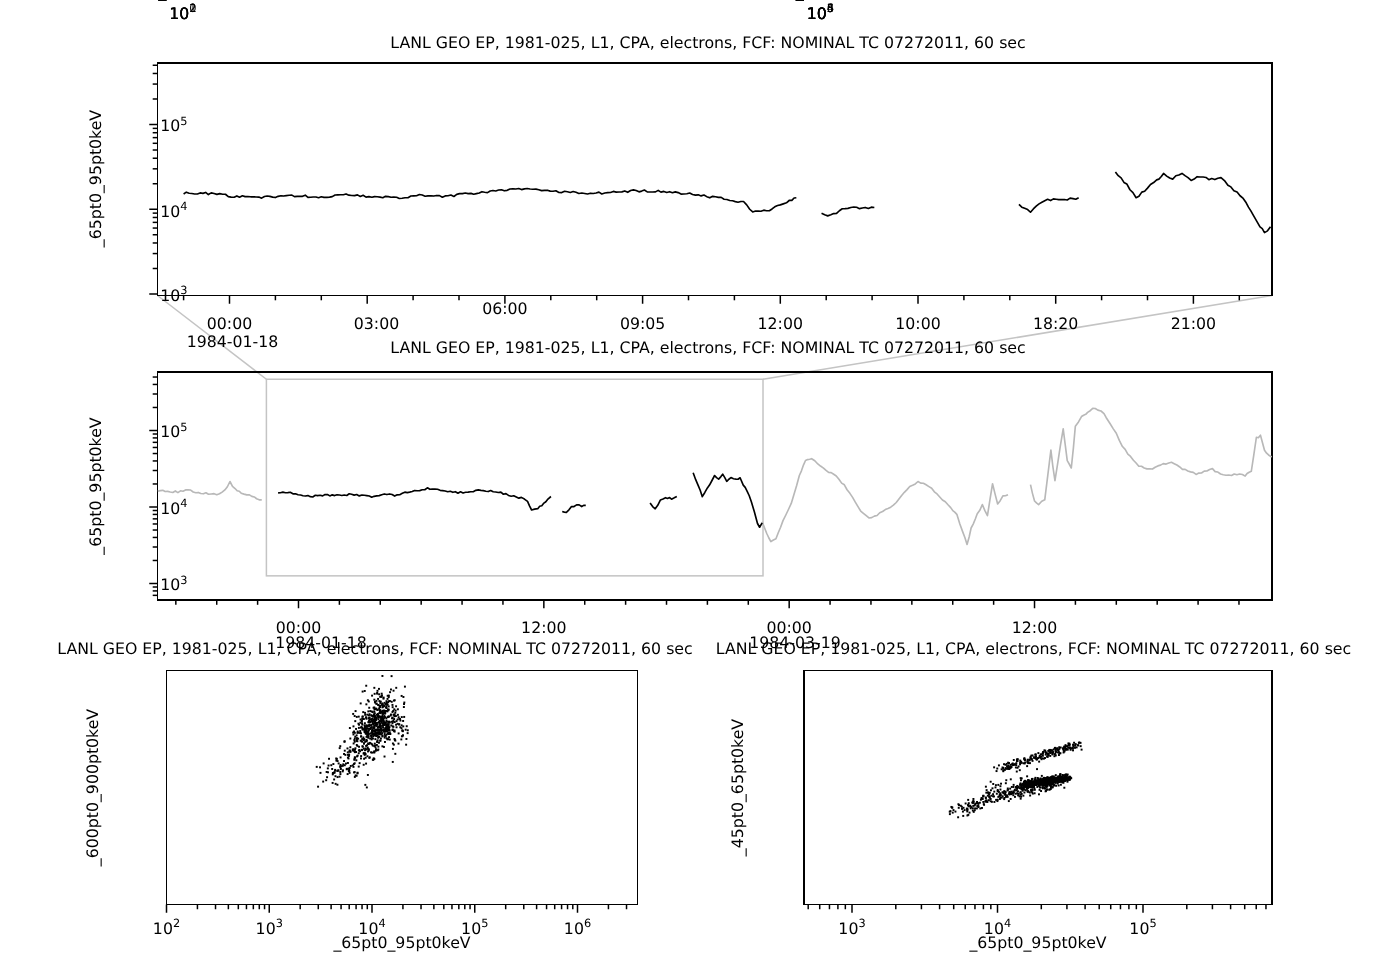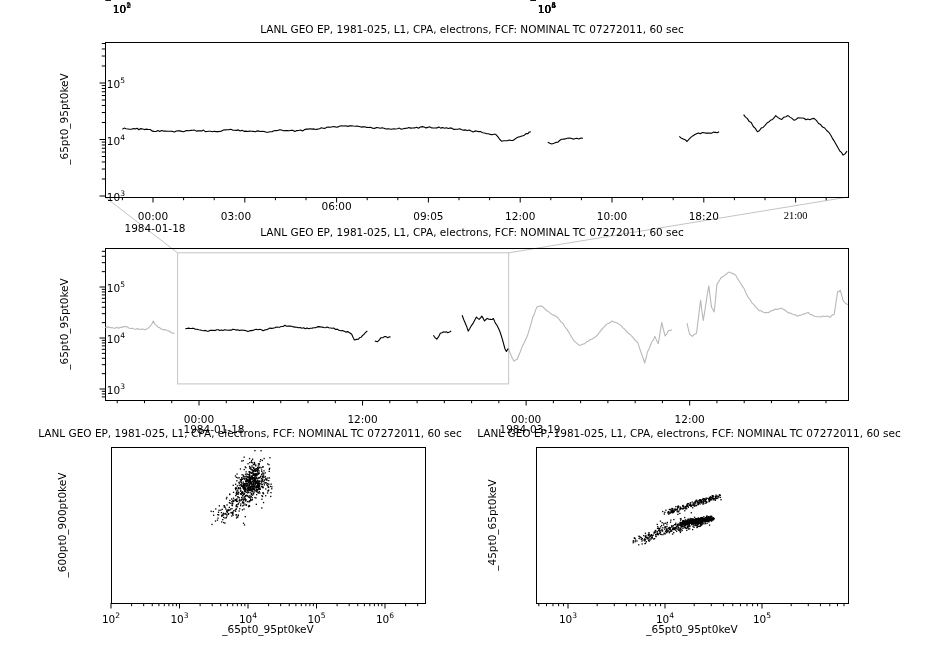--- a/index.html
+++ b/index.html
@@ -2135,27 +2135,27 @@
       <div class="lbl rt" style="left: 98px; top: 330px;">10<sup>4</sup></div>
       <div class="lbl rt" style="left: 98px; top: 279px;">10<sup>5</sup></div>
       <div class="lbl rt" style="left: 104px;">10<sup>0</sup></div>
       <div class="lbl rt" style="left: 104px;">10<sup>1</sup></div>
       <div class="lbl rt" style="left: 104px;">10<sup>2</sup></div>
       <div class="lbl rt" style="left: 529px;">10<sup>3</sup></div>
       <div class="lbl rt" style="left: 529px;">10<sup>4</sup></div>
       <div class="lbl rt" style="left: 529px;">10<sup>5</sup></div>
       <div class="lbl rt" style="left: 529px;">10<sup>6</sup></div>
       <div class="lbl ctr" style="left: 153px; top: 210px;">00:00</div>
-      <div class="lbl ctr" style="left: 236px; top: 210px;">03:00</div>
+      <div class="lbl ctr" style="left: 251px; top: 210px;">03:00</div>
       <div class="lbl ctr" style="left: 336.6px; top: 200px;">06:00</div>
       <div class="lbl ctr" style="left: 428.4px; top: 210px;">09:05</div>
       <div class="lbl ctr" style="left: 520.2px; top: 210px;">12:00</div>
       <div class="lbl ctr" style="left: 612px; top: 210px;">10:00</div>
       <div class="lbl ctr" style="left: 703.8px; top: 210px;">18:20</div>
-      <div class="lbl ctr" style="left: 795.6px; top: 210px; font-family: Liberation Serif, serif;">21:00</div>
+      <div class="lbl ctr" style="left: 795.6px; top: 210px;">21:00</div>
       <div class="lbl ctr" style="left: 199px; top: 413px;">00:00</div>
       <div class="lbl ctr" style="left: 362.56px; top: 413px;">12:00</div>
       <div class="lbl ctr" style="left: 526.12px; top: 413px;">00:00</div>
       <div class="lbl ctr" style="left: 689.68px; top: 413px;">12:00</div>
       <div class="lbl ctr" style="left: 111px; top: 610px;">10<sup>2</sup></div>
       <div class="lbl ctr" style="left: 179.5px; top: 610px;">10<sup>3</sup></div>
       <div class="lbl ctr" style="left: 248px; top: 610px;">10<sup>4</sup></div>
       <div class="lbl ctr" style="left: 316.5px; top: 610px;">10<sup>5</sup></div>
       <div class="lbl ctr" style="left: 385px; top: 610px;">10<sup>6</sup></div>
       <div class="lbl ctr" style="left: 568px; top: 610px;">10<sup>3</sup></div>

